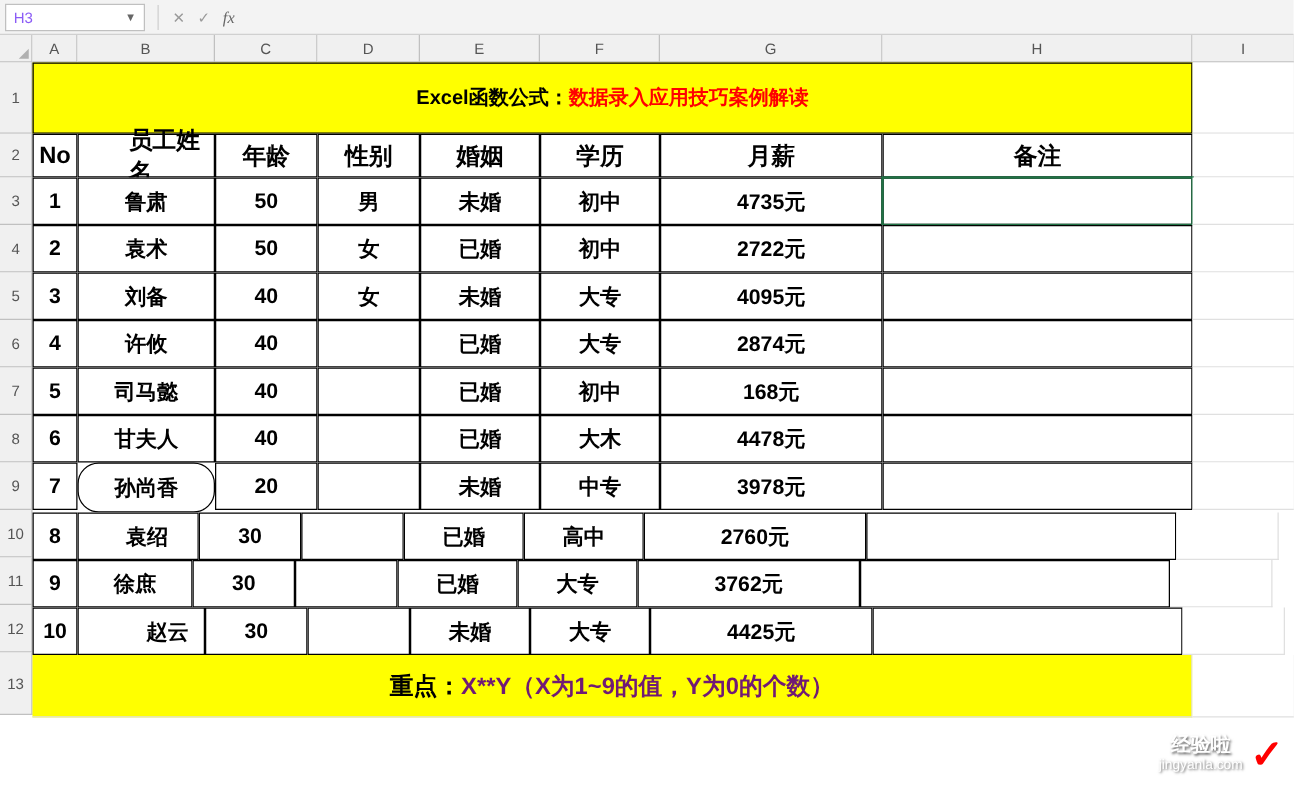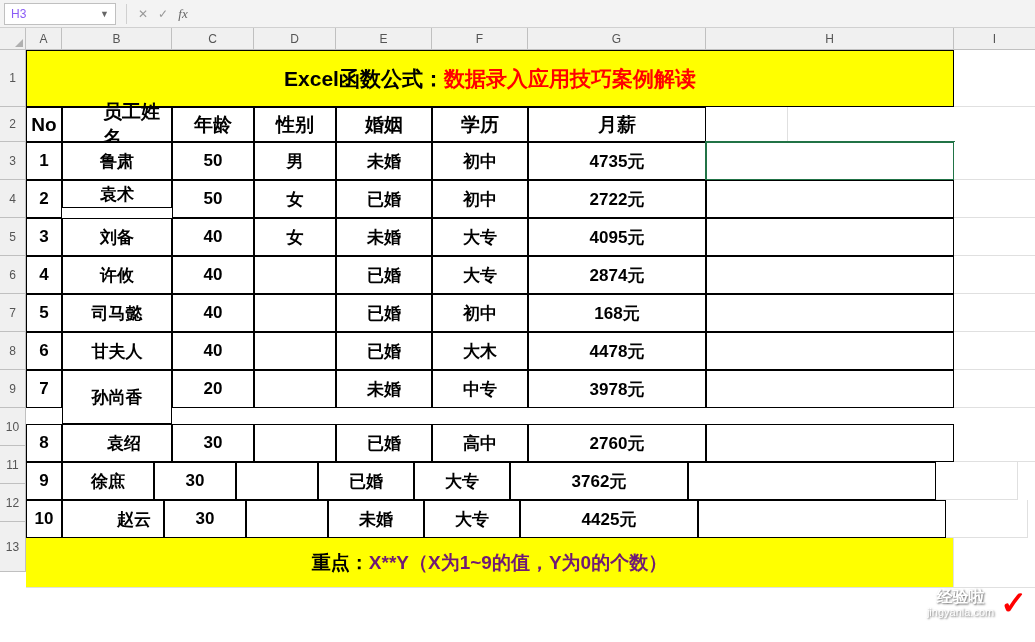--- a/index.html
+++ b/index.html
@@ -23,21 +23,21 @@
     .col-headers { position: absolute; left: 26px; top: 0; height: 22px; display: flex; }
     .col-header { height: 22px; background: #f0f0f0; border-right: 1px solid #c0c0c0; border-bottom: 1px solid #c0c0c0; display: flex; align-items: center; justify-content: center; font-size: 12px; color: #555; }
     
     .row-headers { position: absolute; left: 0; top: 22px; width: 26px; }
     .row-header { width: 26px; background: #f0f0f0; border-right: 1px solid #c0c0c0; border-bottom: 1px solid #c0c0c0; display: flex; align-items: center; justify-content: center; font-size: 12px; color: #555; }
     
     .cells { position: absolute; left: 26px; top: 22px; }
     .row { display: flex; }
     .cell { border-right: 1px solid #e0e0e0; border-bottom: 1px solid #e0e0e0; display: flex; align-items: center; justify-content: center; font-size: 17px; color: #000; background: #fff; }
     
-    .title-cell { background: #ffff00; font-size: 21px; font-weight: bold; color: #000; border: 1.5px solid #000; }
+    .title-cell { background: #ffff00; font-size: 16px; font-weight: bold; color: #000; border: 1.5px solid #000; }
     .title-red { color: #ff0000; }
     .footer-cell { background: #ffff00; font-size: 19px; font-weight: bold; }
     .footer-black { color: #000; }
     .footer-red { color: #701a75; }
     
     .data-cell { border: 1.5px solid #000; font-weight: bold; background: #fff; }
     .header-data { font-weight: bold; font-size: 19px; }
     
     .active-cell { outline: 2px solid #217346; outline-offset: -1px; }
     
@@ -101,36 +101,37 @@
         <div class="cell " style="width: 82px; height: 57px;"></div>
       </div>
       <div class="row">
         <div class="cell data-cell header-data" style="width: 36px; height: 35px;">No</div>
         <div class="cell data-cell header-data" style="width: 110px; height: 35px; padding-left: 40px;">员工姓名</div>
         <div class="cell data-cell header-data" style="width: 82px; height: 35px;">年龄</div>
         <div class="cell data-cell header-data" style="width: 82px; height: 35px;">性别</div>
         <div class="cell data-cell header-data" style="width: 96px; height: 35px;">婚姻</div>
         <div class="cell data-cell header-data" style="width: 96px; height: 35px;">学历</div>
         <div class="cell data-cell header-data" style="width: 178px; height: 35px;">月薪</div>
+        <div class="cell data-cell header-data" style="width: 248px; height: 35px;">备注</div>
         <div class="cell " style="width: 82px; height: 35px;"></div>
       </div>
       <div class="row">
         <div class="cell data-cell" style="width: 36px; height: 38px;">1</div>
         <div class="cell data-cell" style="width: 110px; height: 38px;">鲁肃</div>
         <div class="cell data-cell" style="width: 82px; height: 38px;">50</div>
         <div class="cell data-cell" style="width: 82px; height: 38px;">男</div>
         <div class="cell data-cell" style="width: 96px; height: 38px;">未婚</div>
         <div class="cell data-cell" style="width: 96px; height: 38px;">初中</div>
         <div class="cell data-cell" style="width: 178px; height: 38px;">4735元</div>
         <div class="cell data-cell active-cell" style="width: 248px; height: 38px;"></div>
         <div class="cell " style="width: 82px; height: 38px;"></div>
       </div>
       <div class="row">
         <div class="cell data-cell" style="width: 36px; height: 38px;">2</div>
-        <div class="cell data-cell" style="width: 110px; height: 28px;">袁术</div>
+        <div class="cell data-cell" style="width: 110px; height: 38px;">袁术</div>
         <div class="cell data-cell" style="width: 82px; height: 38px;">50</div>
         <div class="cell data-cell" style="width: 82px; height: 38px;">女</div>
         <div class="cell data-cell" style="width: 96px; height: 38px;">已婚</div>
         <div class="cell data-cell" style="width: 96px; height: 38px;">初中</div>
         <div class="cell data-cell" style="width: 178px; height: 38px;">2722元</div>
         <div class="cell data-cell" style="width: 248px; height: 38px;"></div>
         <div class="cell " style="width: 82px; height: 38px;"></div>
       </div>
       <div class="row">
         <div class="cell data-cell" style="width: 36px; height: 38px;">3</div>
@@ -171,32 +172,32 @@
         <div class="cell data-cell" style="width: 82px; height: 38px;">40</div>
         <div class="cell data-cell" style="width: 82px; height: 38px;"></div>
         <div class="cell data-cell" style="width: 96px; height: 38px;">已婚</div>
         <div class="cell data-cell" style="width: 96px; height: 38px;">大木</div>
         <div class="cell data-cell" style="width: 178px; height: 38px;">4478元</div>
         <div class="cell data-cell" style="width: 248px; height: 38px;"></div>
         <div class="cell " style="width: 82px; height: 38px;"></div>
       </div>
       <div class="row">
         <div class="cell data-cell" style="width: 36px; height: 38px;">7</div>
-        <div class="cell data-cell" style="width: 110px; height: 54px;">孙尚香</div>
+        <div class="cell data-cell" style="width: 110px; height: 40px; border-radius: 17px;">孙尚香</div>
         <div class="cell data-cell" style="width: 82px; height: 38px;">20</div>
         <div class="cell data-cell" style="width: 82px; height: 38px;"></div>
         <div class="cell data-cell" style="width: 96px; height: 38px;">未婚</div>
         <div class="cell data-cell" style="width: 96px; height: 38px;">中专</div>
         <div class="cell data-cell" style="width: 178px; height: 38px;">3978元</div>
         <div class="cell data-cell" style="width: 248px; height: 38px;"></div>
         <div class="cell " style="width: 82px; height: 38px;"></div>
       </div>
       <div class="row">
         <div class="cell data-cell" style="width: 36px; height: 38px;">8</div>
-        <div class="cell data-cell" style="width: 110px; height: 38px; padding-left: 14px;">袁绍</div>
+        <div class="cell data-cell" style="width: 97px; height: 38px; padding-left: 14px;">袁绍</div>
         <div class="cell data-cell" style="width: 82px; height: 38px;">30</div>
         <div class="cell data-cell" style="width: 82px; height: 38px;"></div>
         <div class="cell data-cell" style="width: 96px; height: 38px;">已婚</div>
         <div class="cell data-cell" style="width: 96px; height: 38px;">高中</div>
         <div class="cell data-cell" style="width: 178px; height: 38px;">2760元</div>
         <div class="cell data-cell" style="width: 248px; height: 38px;"></div>
         <div class="cell " style="width: 82px; height: 38px;"></div>
       </div>
       <div class="row">
         <div class="cell data-cell" style="width: 36px; height: 38px;">9</div>

